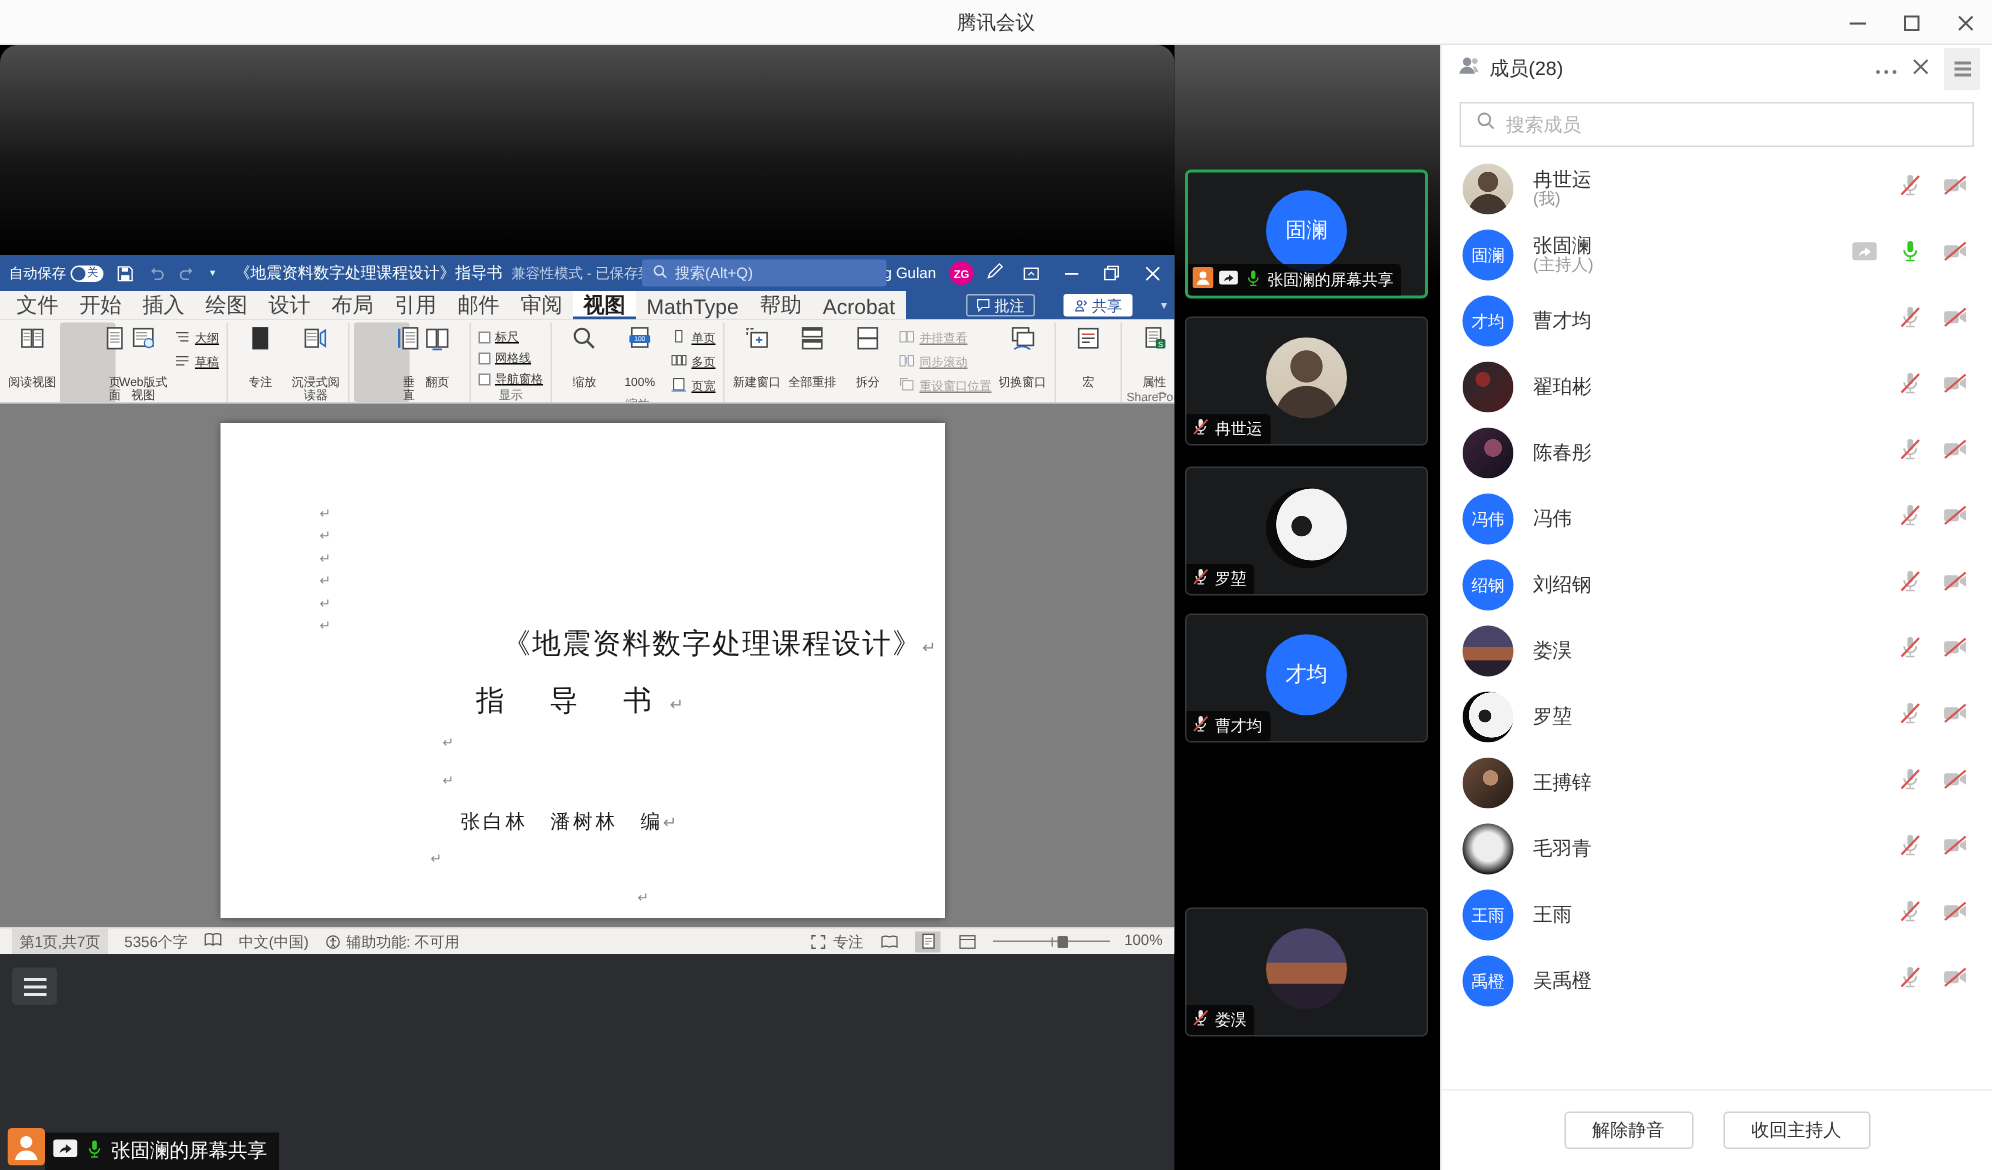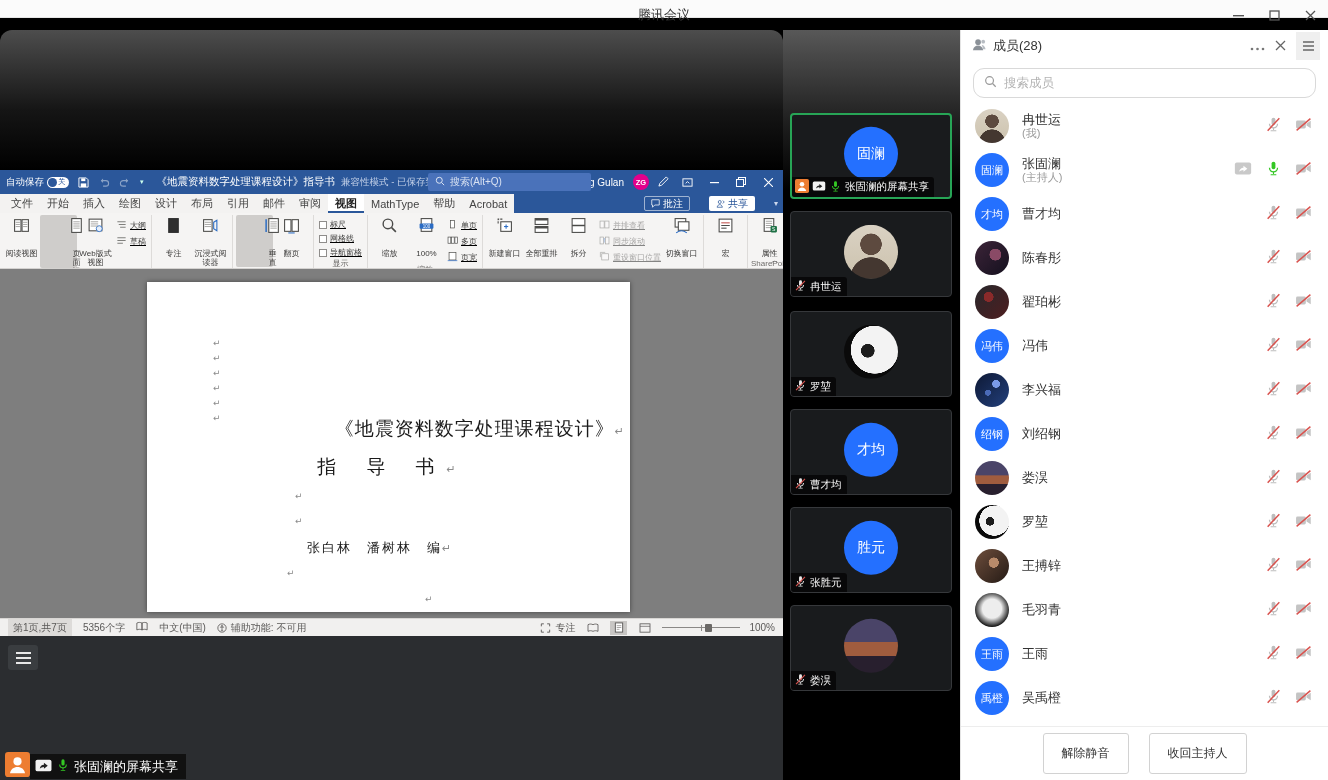--- a/index.html
+++ b/index.html
@@ -1,20 +1,20 @@
 <!DOCTYPE html>
 <html><head>
 <meta charset="utf-8">
 <style>
   * { margin:0; padding:0; box-sizing:border-box; }
   body { background:#000; font-family:"Liberation Sans","DejaVu Sans",sans-serif; }
   .app { position:relative; width:1328px; height:780px; overflow:hidden; background:#000; }
 
   
-  .titlebar { position:absolute; left:0; top:0; width:1328px; height:18px; background:#fbfbfb; border-bottom:1px solid #e6e6e6; }
+  .titlebar { position:absolute; left:0; top:0; width:1328px; height:30px; background:#fbfbfb; border-bottom:1px solid #e6e6e6; }
   .titlebar .title { position:absolute; left:0; right:0; top:0; height:30px; line-height:30px; text-align:center; font-size:13px; color:#333; }
   .win-controls { position:absolute; right:0; top:0; height:30px; display:flex; }
   .win-btn { width:36px; height:30px; display:flex; align-items:center; justify-content:center; color:#555; }
 
   
   .share { position:absolute; left:0; top:30px; width:783px; height:663px;
            background:linear-gradient(180deg,#4d4d4d 0px,#151515 80px,#000 140px);border-radius:12px; }
   .share-bottom { position:absolute; left:0; top:605px; width:783px; height:145px; background:#2b2d30; }
   .float-menu { position:absolute; left:8px; top:615px; width:30px; height:25px; background:#3a3d40; border-radius:3px;
                 display:flex; flex-direction:column; justify-content:center; align-items:center; gap:3px; }
@@ -37,21 +37,21 @@
   .w-search { position:absolute; left:428px; top:3px; width:163px; height:18px; background:#4a72ba; border-radius:2px;
               display:flex; align-items:center; gap:5px; padding:0 7px; font-size:10px; color:#d9e2f2; }
   .w-right { margin-left:auto; display:flex; align-items:center; gap:9px; }
   .w-user { font-size:10px; }
   .zg { width:16px; height:16px; border-radius:50%; background:#e3008c; color:#fff; font-size:7.5px; font-weight:bold;
         display:flex; align-items:center; justify-content:center; }
   .w-winbtn { display:flex; align-items:center; justify-content:center; width:18px; height:24px; }
 
   .w-tabrow { height:19px; background:#2b579a; display:flex; align-items:stretch; position:relative; }
   .tabs-strip { background:#f3f2f1; display:flex; align-items:stretch; padding-left:4px; }
-  .wtab { padding:0 7px; font-size:11px; color:#444; display:flex; align-items:center; white-space:nowrap; }
+  .wtab { padding:0 7px; font-size:14px; color:#444; display:flex; align-items:center; white-space:nowrap; }
   .wtab.active { color:#1f1f1f; font-weight:bold; box-shadow:inset 0 -2px 0 #2b579a; background:#fff; }
   .tab-actions { position:absolute; right:5px; top:0; height:19px; display:flex; align-items:center; gap:19px; }
   .btn-comments { display:flex; align-items:center; gap:3px; color:#fff; font-size:10px; border:1px solid rgba(255,255,255,.55);
                   border-radius:2px; padding:0 6px; height:15px; }
   .btn-share-w { display:flex; align-items:center; gap:3px; background:#fff; color:#2b579a; font-size:10px; border-radius:2px;
                  padding:0 7px; height:15px; }
   .share-caret { color:#cdd8ec; font-size:8px; }
 
   
   .ribbon { height:56px; background:#f5f4f3; border-bottom:1px solid #d4d2d0; display:flex; padding-top:2px; position:relative; overflow:hidden; }
@@ -114,31 +114,31 @@
   .av-fluffy-bw { background:radial-gradient(circle at 50% 46%,#ededed 0 38%,#151515 72%); }
   .av-portrait-warm { background:radial-gradient(circle at 55% 40%,#b88a6a 0 18%,transparent 19%),linear-gradient(135deg,#6e4e3c,#241a15); }
 
   
   .panel { position:absolute; left:960px; top:30px; width:368px; height:750px; background:#fff; border-left:1px solid #e4e4e4; }
   .phead { height:32px; display:flex; align-items:center; padding:0 0 0 10px; gap:6px; }
   .phead .ptitle { font-size:13px; color:#333; }
   .phead-right { margin-left:auto; display:flex; align-items:center; gap:10px; padding-right:8px; }
   .corner-btn { width:24px; height:28px; background:#efefef; display:flex; flex-direction:column; justify-content:center; align-items:center; gap:2.5px; }
   .corner-btn i { width:11px; height:1.5px; background:#888; display:block; }
-  .psearch { margin:6px 12px 0; height:30px; border:1px solid #d9d9d9; border-radius:11px; display:flex; align-items:center; gap:7px; padding:0 10px; }
+  .psearch { margin:6px 12px 0; height:30px; border:1px solid #d9d9d9; border-radius:0; display:flex; align-items:center; gap:7px; padding:0 10px; }
   .psearch input { border:none; outline:none; flex:1; font-size:12.5px; color:#333; font-family:inherit; }
   .psearch input::placeholder { color:#b3b3b3; }
   .mlist { position:absolute; left:0; right:0; top:74px; bottom:54px; overflow:hidden; }
   .mrow { height:44px; display:flex; align-items:center; padding:0 16px 0 14px; gap:13px; }
   .mtext { display:flex; flex-direction:column; line-height:1.2; }
   .mname { font-size:13px; color:#333; }
   .msub { font-size:11px; color:#999; }
   .micons { margin-left:auto; display:flex; align-items:center; gap:13px; }
   .pfoot { position:absolute; left:0; right:0; bottom:0; height:54px; border-top:1px solid #ededed; display:flex; align-items:center; justify-content:center; gap:20px; }
-  .pbtn { height:41px; border:1px solid #d2d2d2; border-radius:3px; background:#fff; font-size:12px; color:#333;
+  .pbtn { height:25px; border:1px solid #d2d2d2; border-radius:3px; background:#fff; font-size:12px; color:#333;
           display:flex; align-items:center; justify-content:center; padding:0 18px; font-family:Liberation Sans, sans-serif; }
 </style>
 </head>
 <body>
 
 <div class="app">
 
   <div class="titlebar">
     <div class="title">腾讯会议</div>
     <div class="win-controls">
@@ -690,35 +690,20 @@
                 <rect x="6.2" y="1.6" width="3.6" height="7" rx="1.8"></rect>
                 <path d="M4.2 7.4a3.8 3.8 0 0 0 7.6 0" fill="none" stroke="#e8e8e8" stroke-width="1.2"></path>
                 <rect x="7.5" y="11.2" width="1" height="2"></rect>
                 <rect x="5.2" y="13.3" width="5.6" height="1" rx=".5"></rect>
               </g>
               <line x1="2.5" y1="13.8" x2="13.5" y2="2.2" stroke="#d9534f" stroke-width="1.4"></line>
             </svg></span>
           <span>曹才均</span>
         </div>
       </div>
-      <div class="tile" style="top: 477px;">
-        <div class="avatar av-blue tav" style="height: 54px; width: 54px; font-size: 14px;">胜元</div>
-        <div class="tile-label">
-          <span><svg width="13" height="13" viewBox="0 0 16 16">
-              <g fill="#e8e8e8">
-                <rect x="6.2" y="1.6" width="3.6" height="7" rx="1.8"></rect>
-                <path d="M4.2 7.4a3.8 3.8 0 0 0 7.6 0" fill="none" stroke="#e8e8e8" stroke-width="1.2"></path>
-                <rect x="7.5" y="11.2" width="1" height="2"></rect>
-                <rect x="5.2" y="13.3" width="5.6" height="1" rx=".5"></rect>
-              </g>
-              <line x1="2.5" y1="13.8" x2="13.5" y2="2.2" stroke="#d9534f" stroke-width="1.4"></line>
-            </svg></span>
-          <span>张胜元</span>
-        </div>
-      </div>
       <div class="tile" style="top: 575px;">
         <div class="avatar av-night-scene tav" style="height: 54px; width: 54px;"></div>
         <div class="tile-label">
           <span><svg width="13" height="13" viewBox="0 0 16 16">
               <g fill="#e8e8e8">
                 <rect x="6.2" y="1.6" width="3.6" height="7" rx="1.8"></rect>
                 <path d="M4.2 7.4a3.8 3.8 0 0 0 7.6 0" fill="none" stroke="#e8e8e8" stroke-width="1.2"></path>
                 <rect x="7.5" y="11.2" width="1" height="2"></rect>
                 <rect x="5.2" y="13.3" width="5.6" height="1" rx=".5"></rect>
               </g>
@@ -827,20 +812,42 @@
                 <line x1="2.5" y1="13.8" x2="13.5" y2="2.2" stroke="#d9534f" stroke-width="1.4"></line>
               </svg></span>
             <span><svg width="17" height="17" viewBox="0 0 16 16">
                 <rect x="1" y="4.2" width="9.2" height="7.6" rx="1.4" fill="#c4c4c4"></rect>
                 <path d="M10.8 7l4-2.5v7L10.8 9z" fill="#c4c4c4"></path>
                 <line x1="1.5" y1="13.5" x2="14.5" y2="2.5" stroke="#d9534f" stroke-width="1.4"></line>
               </svg></span>
           </div>
         </div>
         <div class="mrow">
+          <div class="avatar av-portrait-dark" style="height: 34px; width: 34px;"></div>
+          <div class="mtext">
+            <span class="mname">翟珀彬</span>
+          </div>
+          <div class="micons">
+            <span><svg width="17" height="17" viewBox="0 0 16 16">
+                <g fill="#bdbdbd">
+                  <rect x="6.2" y="1.6" width="3.6" height="7" rx="1.8"></rect>
+                  <path d="M4.2 7.4a3.8 3.8 0 0 0 7.6 0" fill="none" stroke="#bdbdbd" stroke-width="1.2"></path>
+                  <rect x="7.5" y="11.2" width="1" height="2"></rect>
+                  <rect x="5.2" y="13.3" width="5.6" height="1" rx=".5"></rect>
+                </g>
+                <line x1="2.5" y1="13.8" x2="13.5" y2="2.2" stroke="#d9534f" stroke-width="1.4"></line>
+              </svg></span>
+            <span><svg width="17" height="17" viewBox="0 0 16 16">
+                <rect x="1" y="4.2" width="9.2" height="7.6" rx="1.4" fill="#c4c4c4"></rect>
+                <path d="M10.8 7l4-2.5v7L10.8 9z" fill="#c4c4c4"></path>
+                <line x1="1.5" y1="13.5" x2="14.5" y2="2.5" stroke="#d9534f" stroke-width="1.4"></line>
+              </svg></span>
+          </div>
+        </div>
+        <div class="mrow">
           <div class="avatar av-portrait-purple" style="height: 34px; width: 34px;"></div>
           <div class="mtext">
             <span class="mname">陈春彤</span>
           </div>
           <div class="micons">
             <span><svg width="17" height="17" viewBox="0 0 16 16">
                 <g fill="#bdbdbd">
                   <rect x="6.2" y="1.6" width="3.6" height="7" rx="1.8"></rect>
                   <path d="M4.2 7.4a3.8 3.8 0 0 0 7.6 0" fill="none" stroke="#bdbdbd" stroke-width="1.2"></path>
                   <rect x="7.5" y="11.2" width="1" height="2"></rect>
@@ -849,67 +856,23 @@
                 <line x1="2.5" y1="13.8" x2="13.5" y2="2.2" stroke="#d9534f" stroke-width="1.4"></line>
               </svg></span>
             <span><svg width="17" height="17" viewBox="0 0 16 16">
                 <rect x="1" y="4.2" width="9.2" height="7.6" rx="1.4" fill="#c4c4c4"></rect>
                 <path d="M10.8 7l4-2.5v7L10.8 9z" fill="#c4c4c4"></path>
                 <line x1="1.5" y1="13.5" x2="14.5" y2="2.5" stroke="#d9534f" stroke-width="1.4"></line>
               </svg></span>
           </div>
         </div>
         <div class="mrow">
-          <div class="avatar av-portrait-dark" style="height: 34px; width: 34px;"></div>
-          <div class="mtext">
-            <span class="mname">翟珀彬</span>
-          </div>
-          <div class="micons">
-            <span><svg width="17" height="17" viewBox="0 0 16 16">
-                <g fill="#bdbdbd">
-                  <rect x="6.2" y="1.6" width="3.6" height="7" rx="1.8"></rect>
-                  <path d="M4.2 7.4a3.8 3.8 0 0 0 7.6 0" fill="none" stroke="#bdbdbd" stroke-width="1.2"></path>
-                  <rect x="7.5" y="11.2" width="1" height="2"></rect>
-                  <rect x="5.2" y="13.3" width="5.6" height="1" rx=".5"></rect>
-                </g>
-                <line x1="2.5" y1="13.8" x2="13.5" y2="2.2" stroke="#d9534f" stroke-width="1.4"></line>
-              </svg></span>
-            <span><svg width="17" height="17" viewBox="0 0 16 16">
-                <rect x="1" y="4.2" width="9.2" height="7.6" rx="1.4" fill="#c4c4c4"></rect>
-                <path d="M10.8 7l4-2.5v7L10.8 9z" fill="#c4c4c4"></path>
-                <line x1="1.5" y1="13.5" x2="14.5" y2="2.5" stroke="#d9534f" stroke-width="1.4"></line>
-              </svg></span>
-          </div>
-        </div>
-        <div class="mrow">
           <div class="avatar av-blue" style="height: 34px; width: 34px; font-size: 11px;">冯伟</div>
           <div class="mtext">
             <span class="mname">冯伟</span>
-          </div>
-          <div class="micons">
-            <span><svg width="17" height="17" viewBox="0 0 16 16">
-                <g fill="#bdbdbd">
-                  <rect x="6.2" y="1.6" width="3.6" height="7" rx="1.8"></rect>
-                  <path d="M4.2 7.4a3.8 3.8 0 0 0 7.6 0" fill="none" stroke="#bdbdbd" stroke-width="1.2"></path>
-                  <rect x="7.5" y="11.2" width="1" height="2"></rect>
-                  <rect x="5.2" y="13.3" width="5.6" height="1" rx=".5"></rect>
-                </g>
-                <line x1="2.5" y1="13.8" x2="13.5" y2="2.2" stroke="#d9534f" stroke-width="1.4"></line>
-              </svg></span>
-            <span><svg width="17" height="17" viewBox="0 0 16 16">
-                <rect x="1" y="4.2" width="9.2" height="7.6" rx="1.4" fill="#c4c4c4"></rect>
-                <path d="M10.8 7l4-2.5v7L10.8 9z" fill="#c4c4c4"></path>
-                <line x1="1.5" y1="13.5" x2="14.5" y2="2.5" stroke="#d9534f" stroke-width="1.4"></line>
-              </svg></span>
-          </div>
-        </div>
-        <div class="mrow">
-          <div class="avatar av-fireworks" style="height: 34px; width: 34px;"></div>
-          <div class="mtext">
-            <span class="mname">李兴福</span>
           </div>
           <div class="micons">
             <span><svg width="17" height="17" viewBox="0 0 16 16">
                 <g fill="#bdbdbd">
                   <rect x="6.2" y="1.6" width="3.6" height="7" rx="1.8"></rect>
                   <path d="M4.2 7.4a3.8 3.8 0 0 0 7.6 0" fill="none" stroke="#bdbdbd" stroke-width="1.2"></path>
                   <rect x="7.5" y="11.2" width="1" height="2"></rect>
                   <rect x="5.2" y="13.3" width="5.6" height="1" rx=".5"></rect>
                 </g>
                 <line x1="2.5" y1="13.8" x2="13.5" y2="2.2" stroke="#d9534f" stroke-width="1.4"></line>

